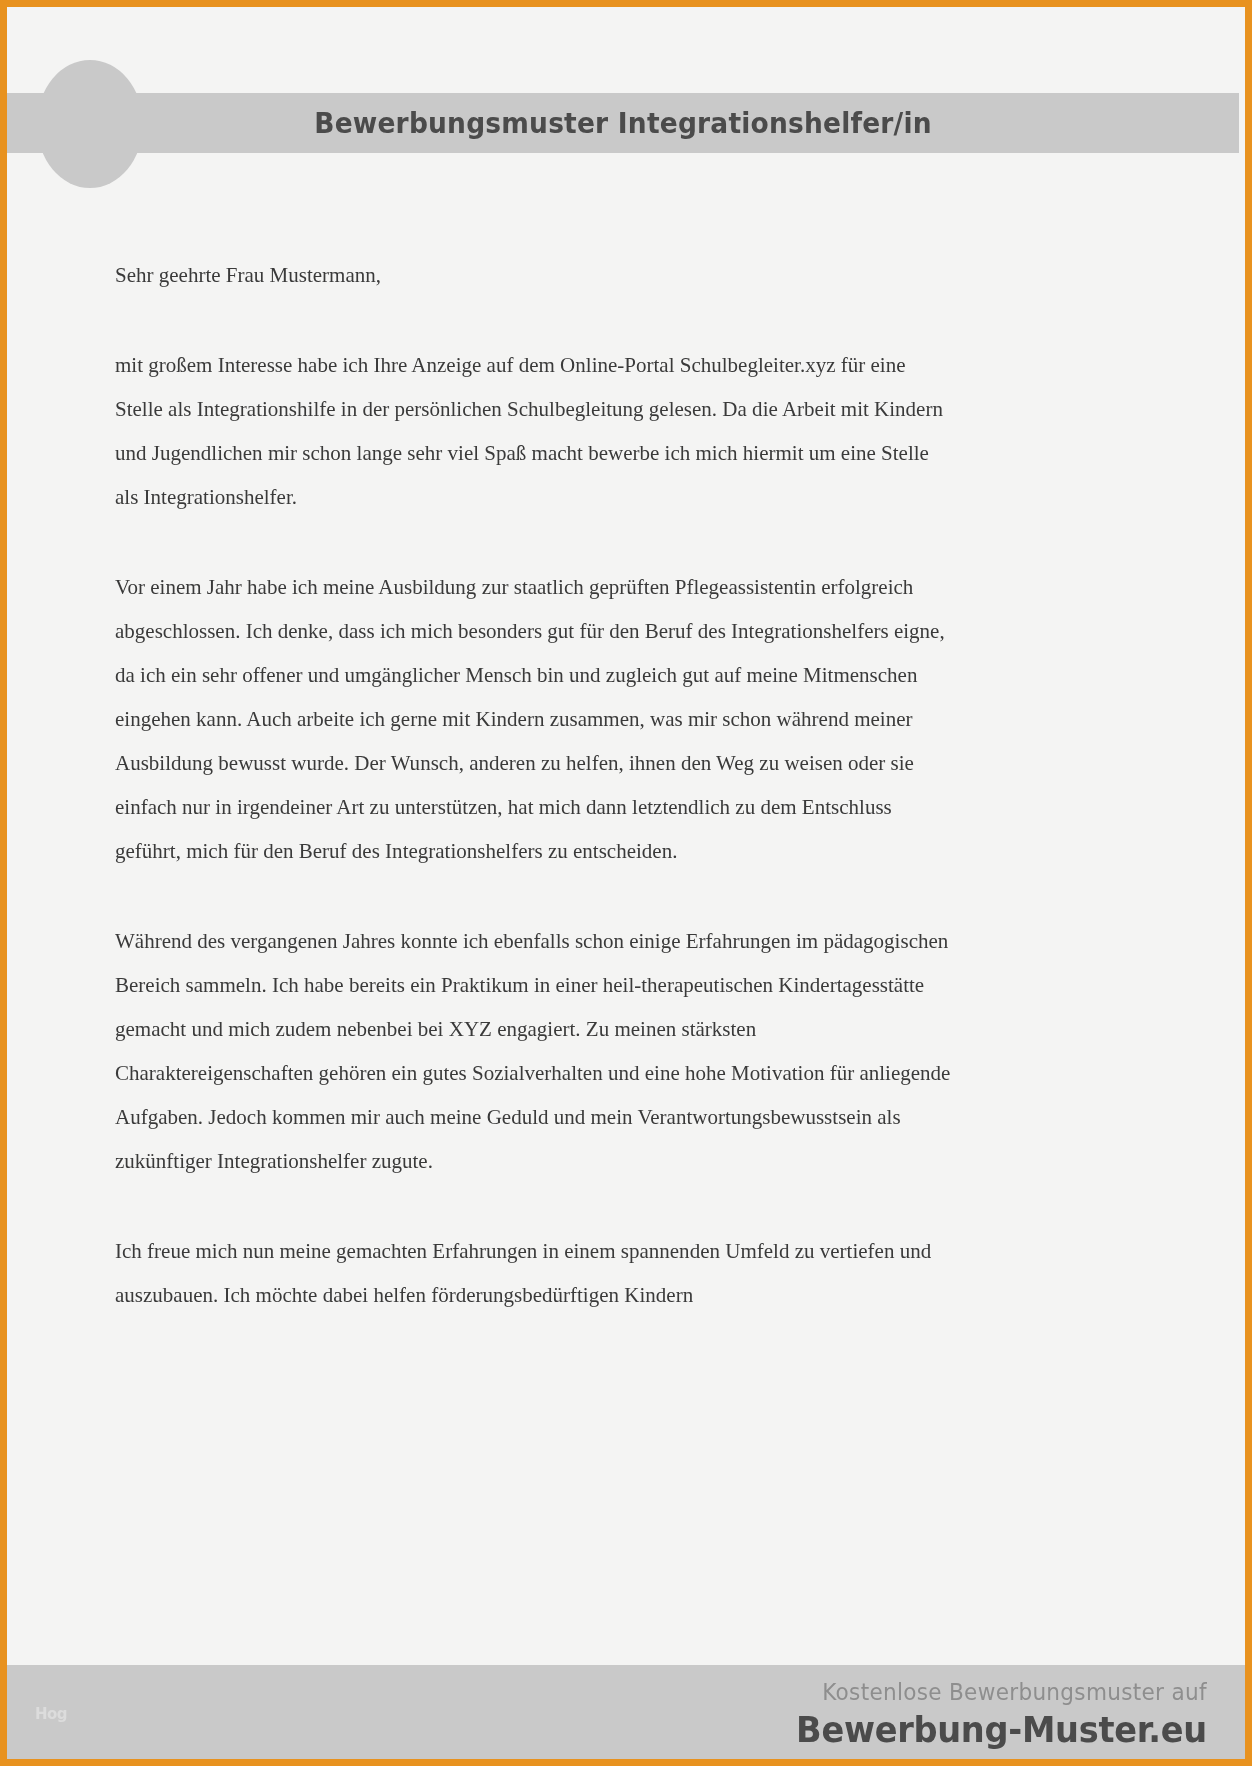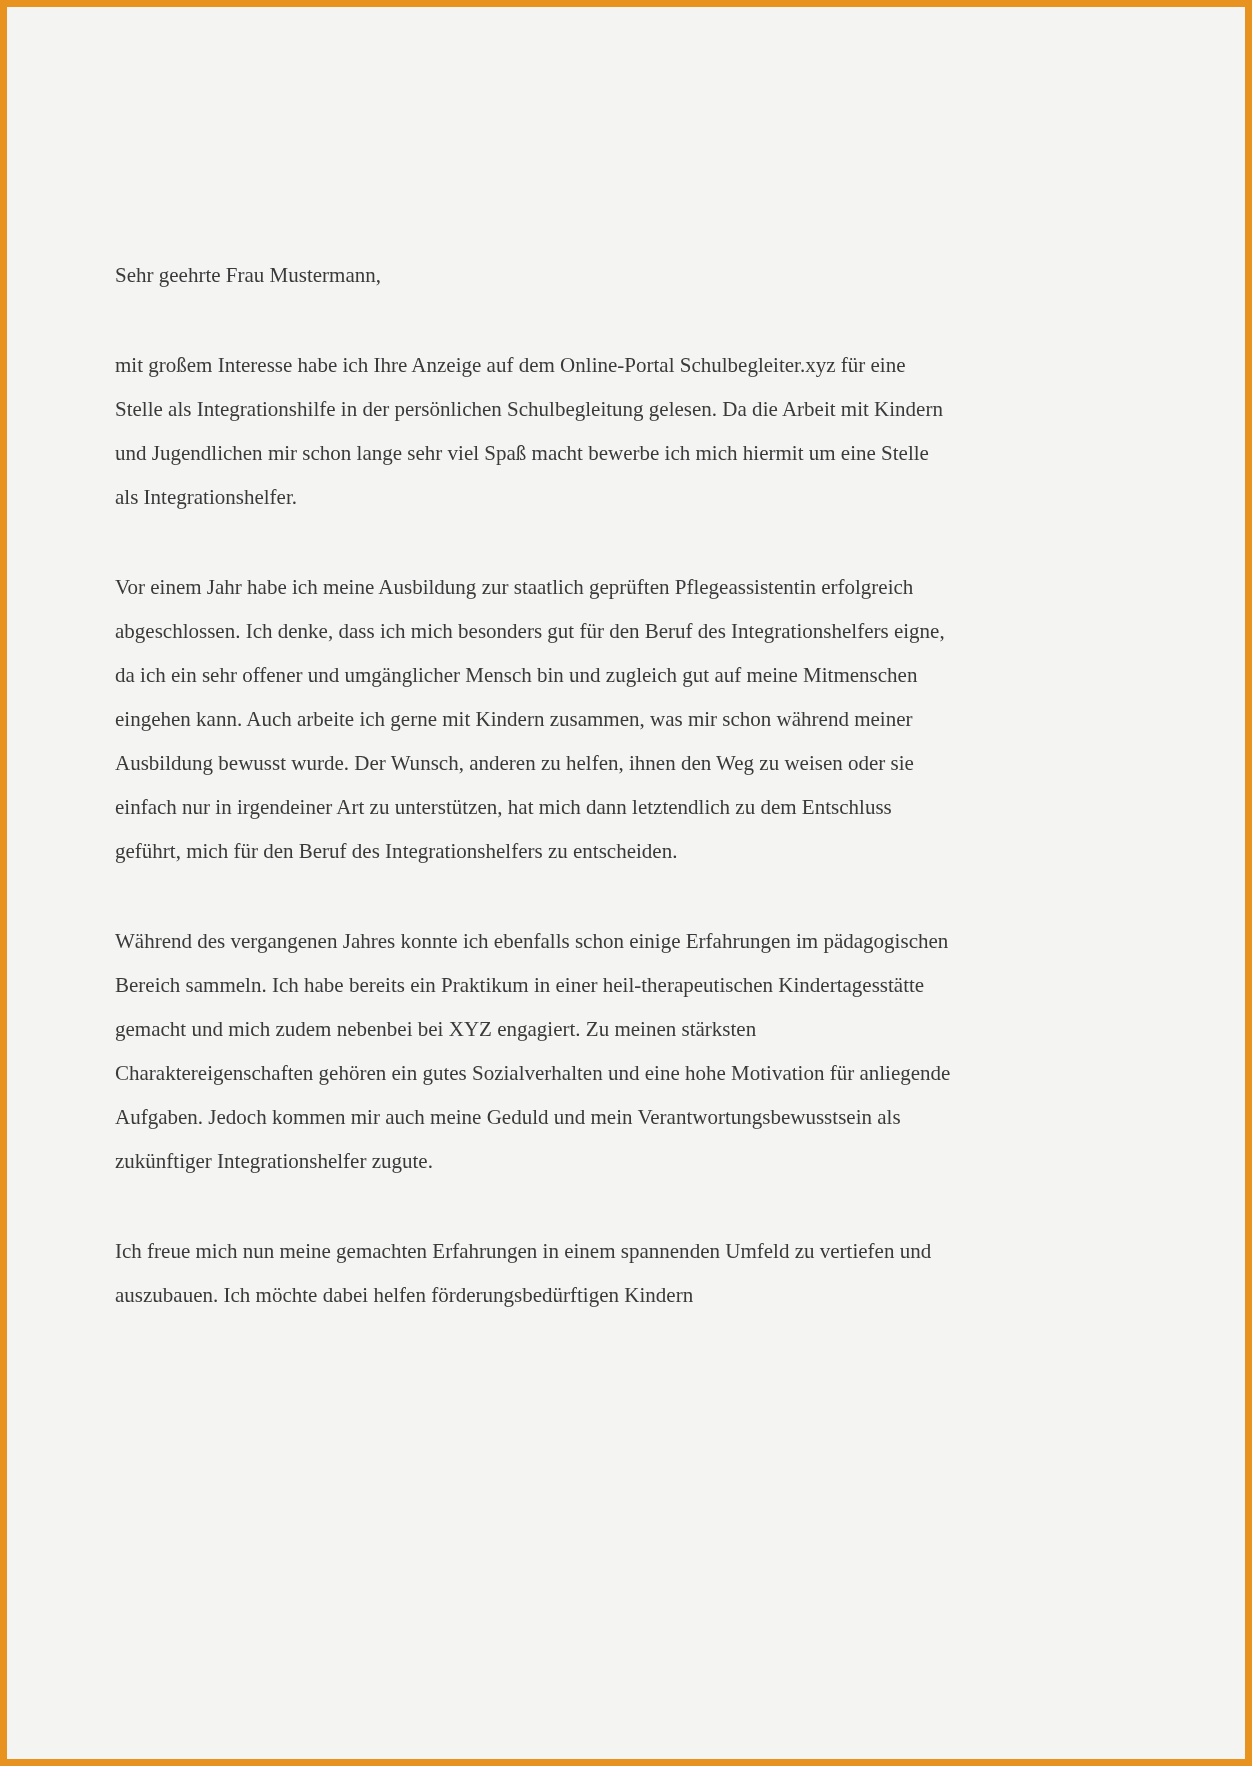--- a/index.html
+++ b/index.html
@@ -145,24 +145,36 @@
     transform: scaleX(0.96);
     transform-origin: right center;
   }
 </style>
 </head>
 <body>
 
 <div class="page">
   <div class="page-inner">
 
+    <div class="header-zone">
+      <div class="header-circle"></div>
+      <div class="header-bar"></div>
+      <div class="header-title">Bewerbungsmuster Integrationshelfer/in</div>
+    </div>
 
     <div class="letter">
       <p class="salutation">Sehr geehrte Frau Mustermann,</p>
       <p class="para">mit großem Interesse habe ich Ihre Anzeige auf dem Online-Portal Schulbegleiter.xyz für eine Stelle als Integrationshilfe in der persönlichen Schulbegleitung gelesen. Da die Arbeit mit Kindern und Jugendlichen mir schon lange sehr viel Spaß macht bewerbe ich mich hiermit um eine Stelle als Integrationshelfer.</p>
       <p class="para">Vor einem Jahr habe ich meine Ausbildung zur staatlich geprüften Pflegeassistentin erfolgreich abgeschlossen. Ich denke, dass ich mich besonders gut für den Beruf des Integrationshelfers eigne, da ich ein sehr offener und umgänglicher Mensch bin und zugleich gut auf meine Mitmenschen eingehen kann. Auch arbeite ich gerne mit Kindern zusammen, was mir schon während meiner Ausbildung bewusst wurde. Der Wunsch, anderen zu helfen, ihnen den Weg zu weisen oder sie einfach nur in irgendeiner Art zu unterstützen, hat mich dann letztendlich zu dem Entschluss geführt, mich für den Beruf des Integrationshelfers zu entscheiden.</p>
       <p class="para">Während des vergangenen Jahres konnte ich ebenfalls schon einige Erfahrungen im pädagogischen Bereich sammeln. Ich habe bereits ein Praktikum in einer heil-therapeutischen Kindertagesstätte gemacht und mich zudem nebenbei bei XYZ engagiert. Zu meinen stärksten Charaktereigenschaften gehören ein gutes Sozialverhalten und eine hohe Motivation für anliegende Aufgaben. Jedoch kommen mir auch meine Geduld und mein Verantwortungsbewusstsein als zukünftiger Integrationshelfer zugute.</p>
       <p class="para">Ich freue mich nun meine gemachten Erfahrungen in einem spannenden Umfeld zu vertiefen und auszubauen. Ich möchte dabei helfen förderungsbedürftigen Kindern</p>
     </div>
 
+    <div class="footer-band">
+      <div class="footer-ghost">Hog</div>
+      <div class="footer-brand">
+        <div class="footer-tagline">Kostenlose Bewerbungsmuster auf</div>
+        <div class="footer-domain">Bewerbung-Muster.eu</div>
+      </div>
+    </div>
 
   </div>
 </div>
 
 </body></html>

